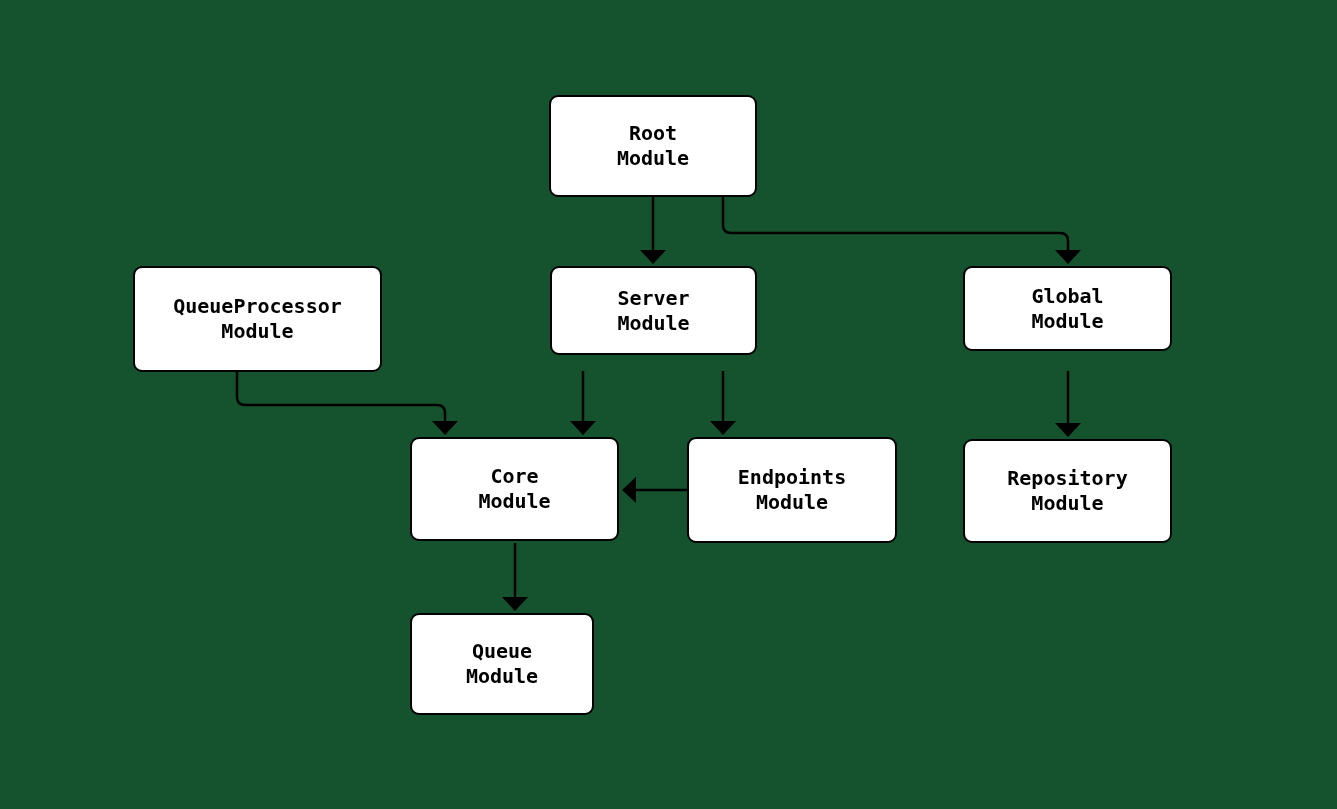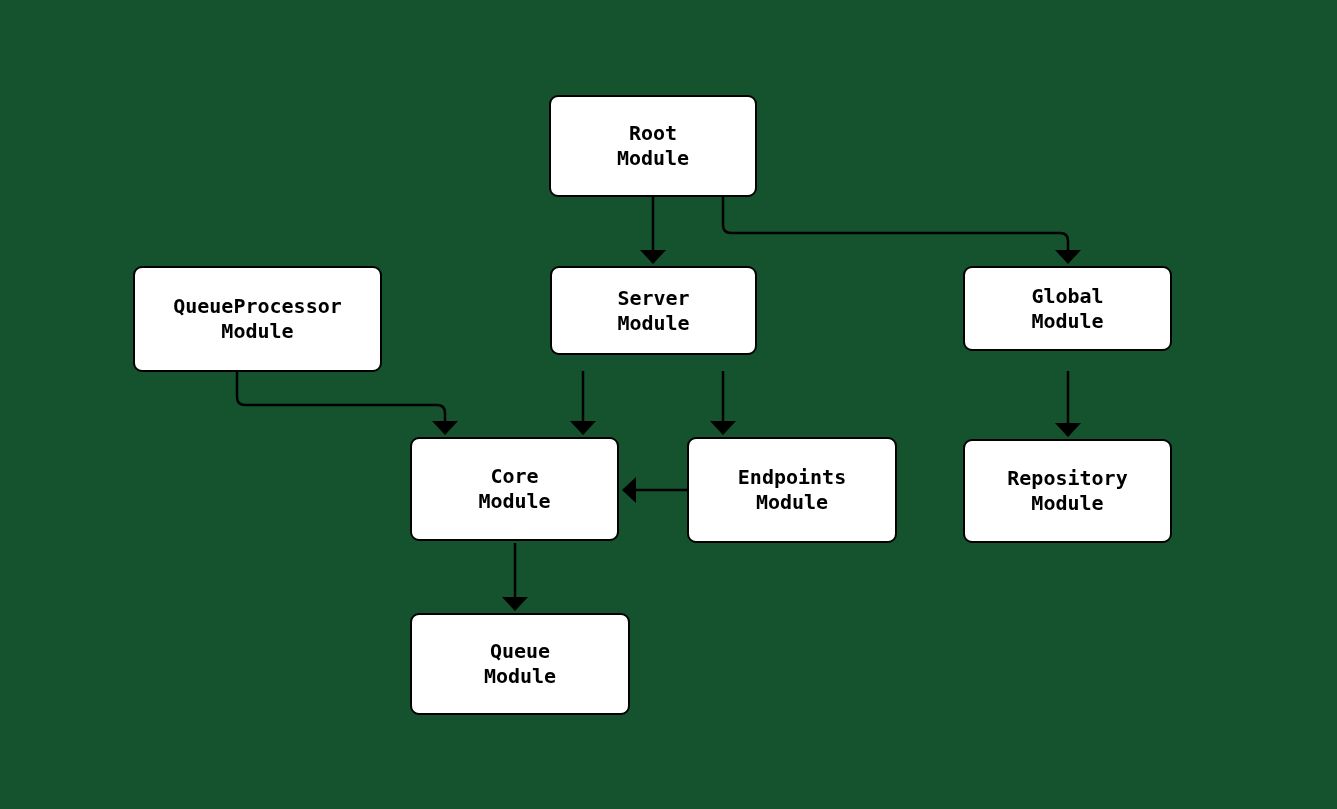--- a/index.html
+++ b/index.html
@@ -39,21 +39,21 @@
     white-space: pre-line;
   }
   
   #node-root          { left: 549px; top:  95px; width: 208px; height: 102px; }
   #node-queueprocessor{ left: 133px; top: 266px; width: 249px; height: 106px; }
   #node-server        { left: 550px; top: 266px; width: 207px; height: 89px; }
   #node-global        { left: 963px; top: 266px; width: 209px; height: 85px; }
   #node-core          { left: 410px; top: 437px; width: 209px; height: 104px; }
   #node-endpoints     { left: 687px; top: 437px; width: 210px; height: 106px; }
   #node-repository    { left: 963px; top: 439px; width: 209px; height: 104px; }
-  #node-queue         { left: 410px; top: 613px; width: 220px; height: 102px; }
+  #node-queue         { left: 410px; top: 613px; width: 184px; height: 102px; }
 
   .edge {
     fill: none;
     stroke: #000000;
     stroke-width: 2.5px;
   }
 </style>
 </head>
 <body>
 

